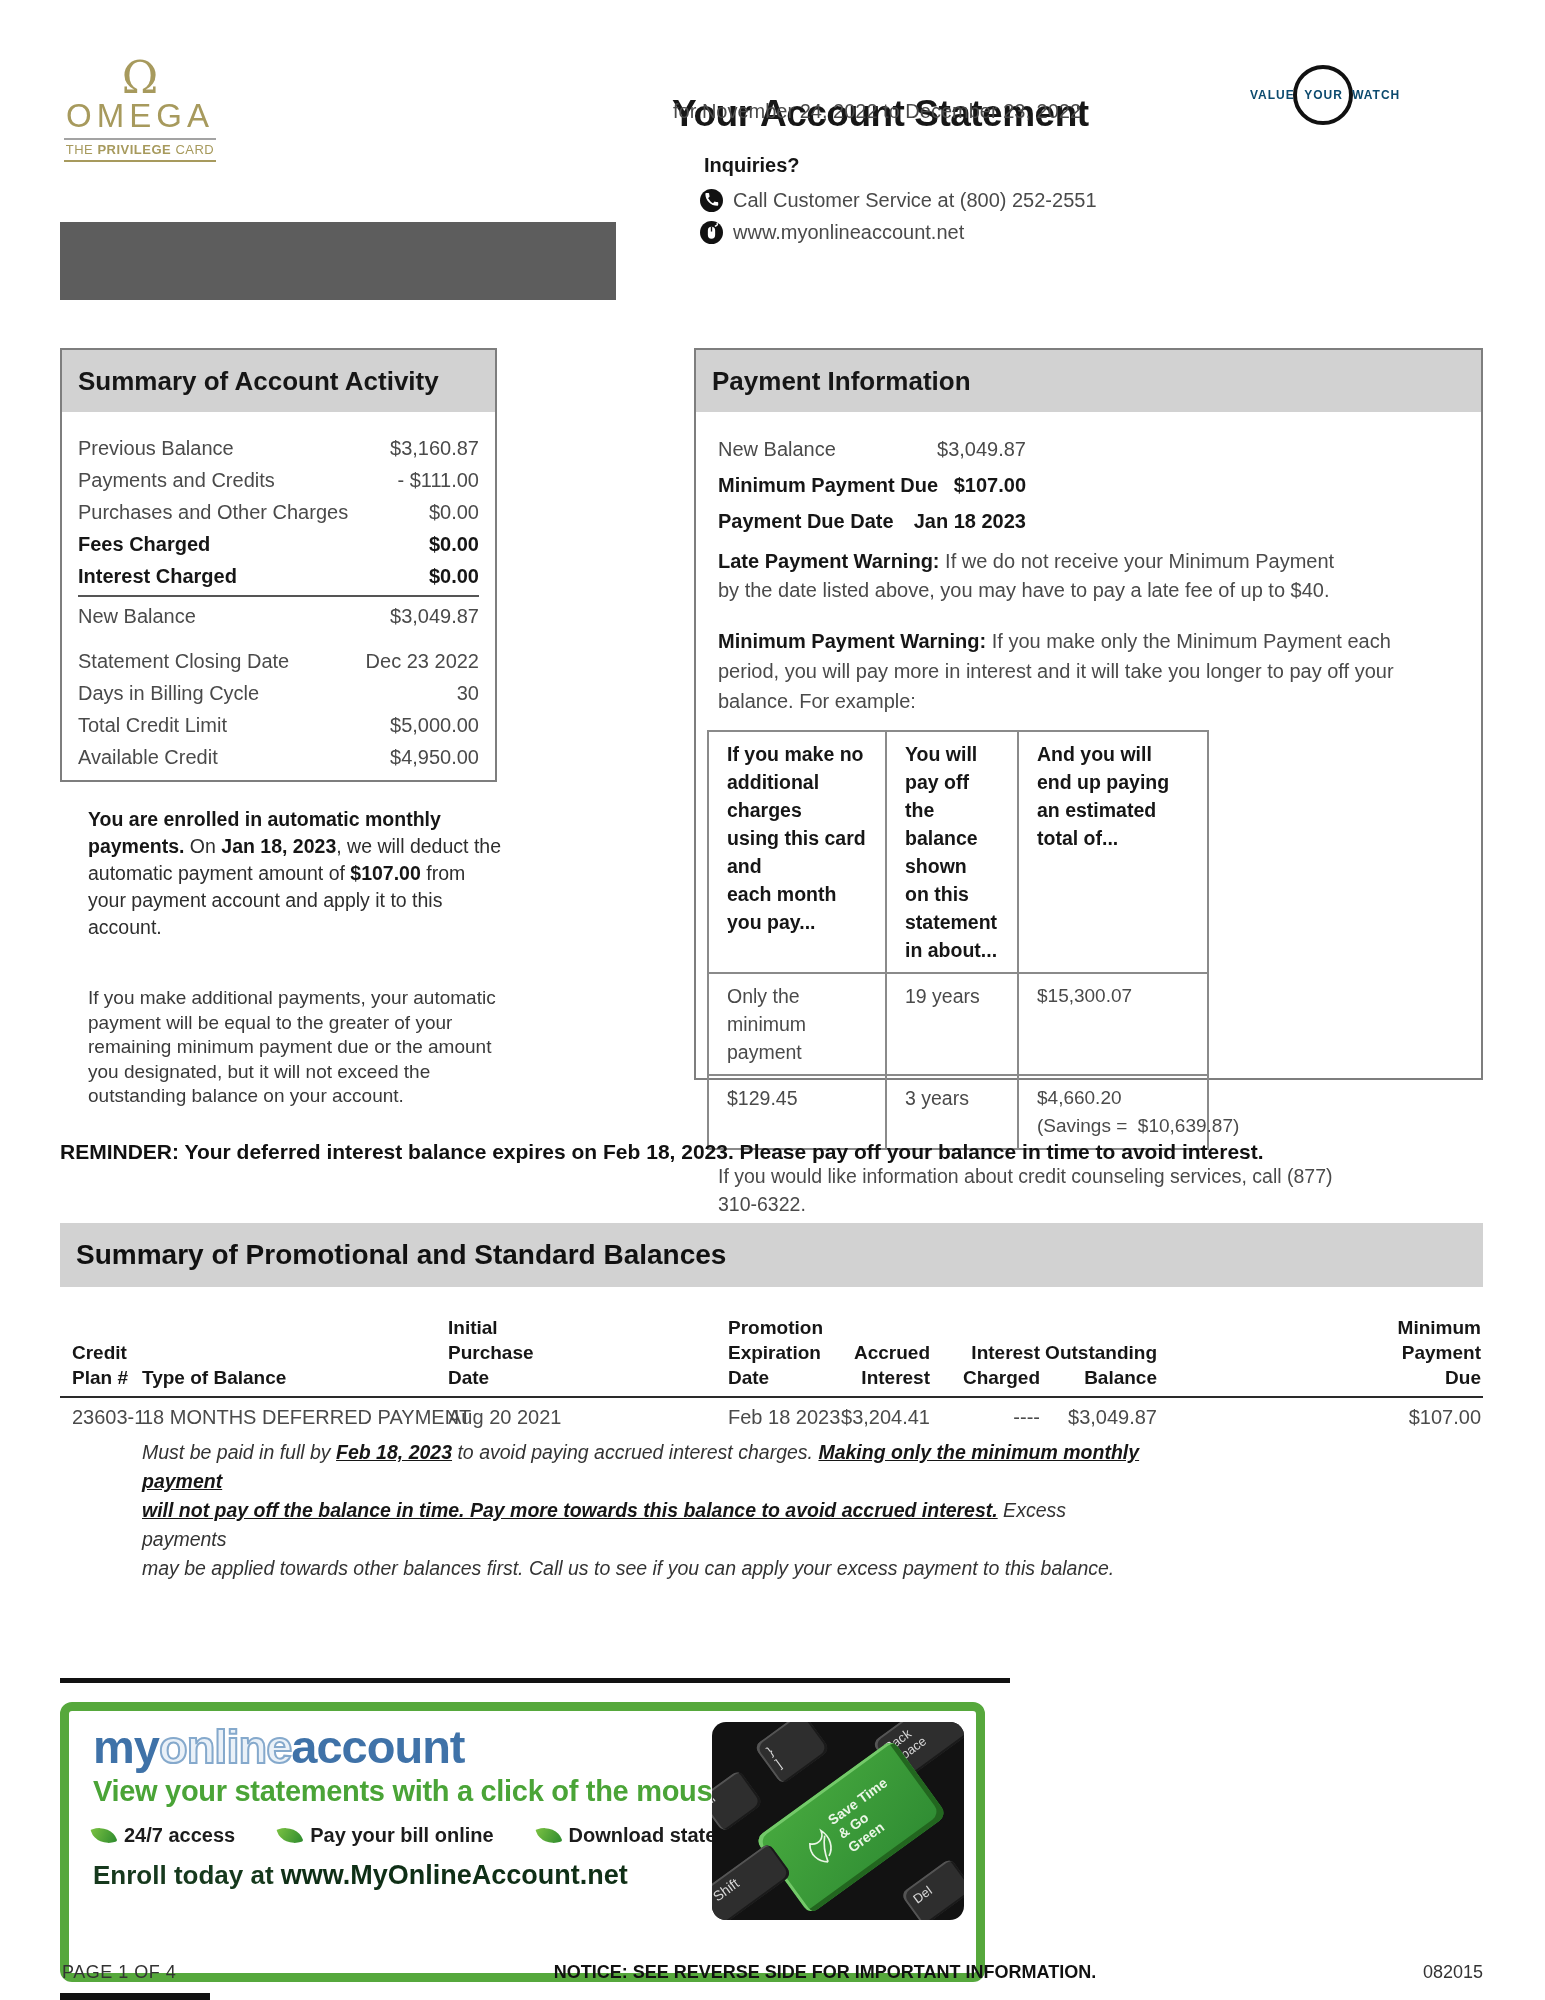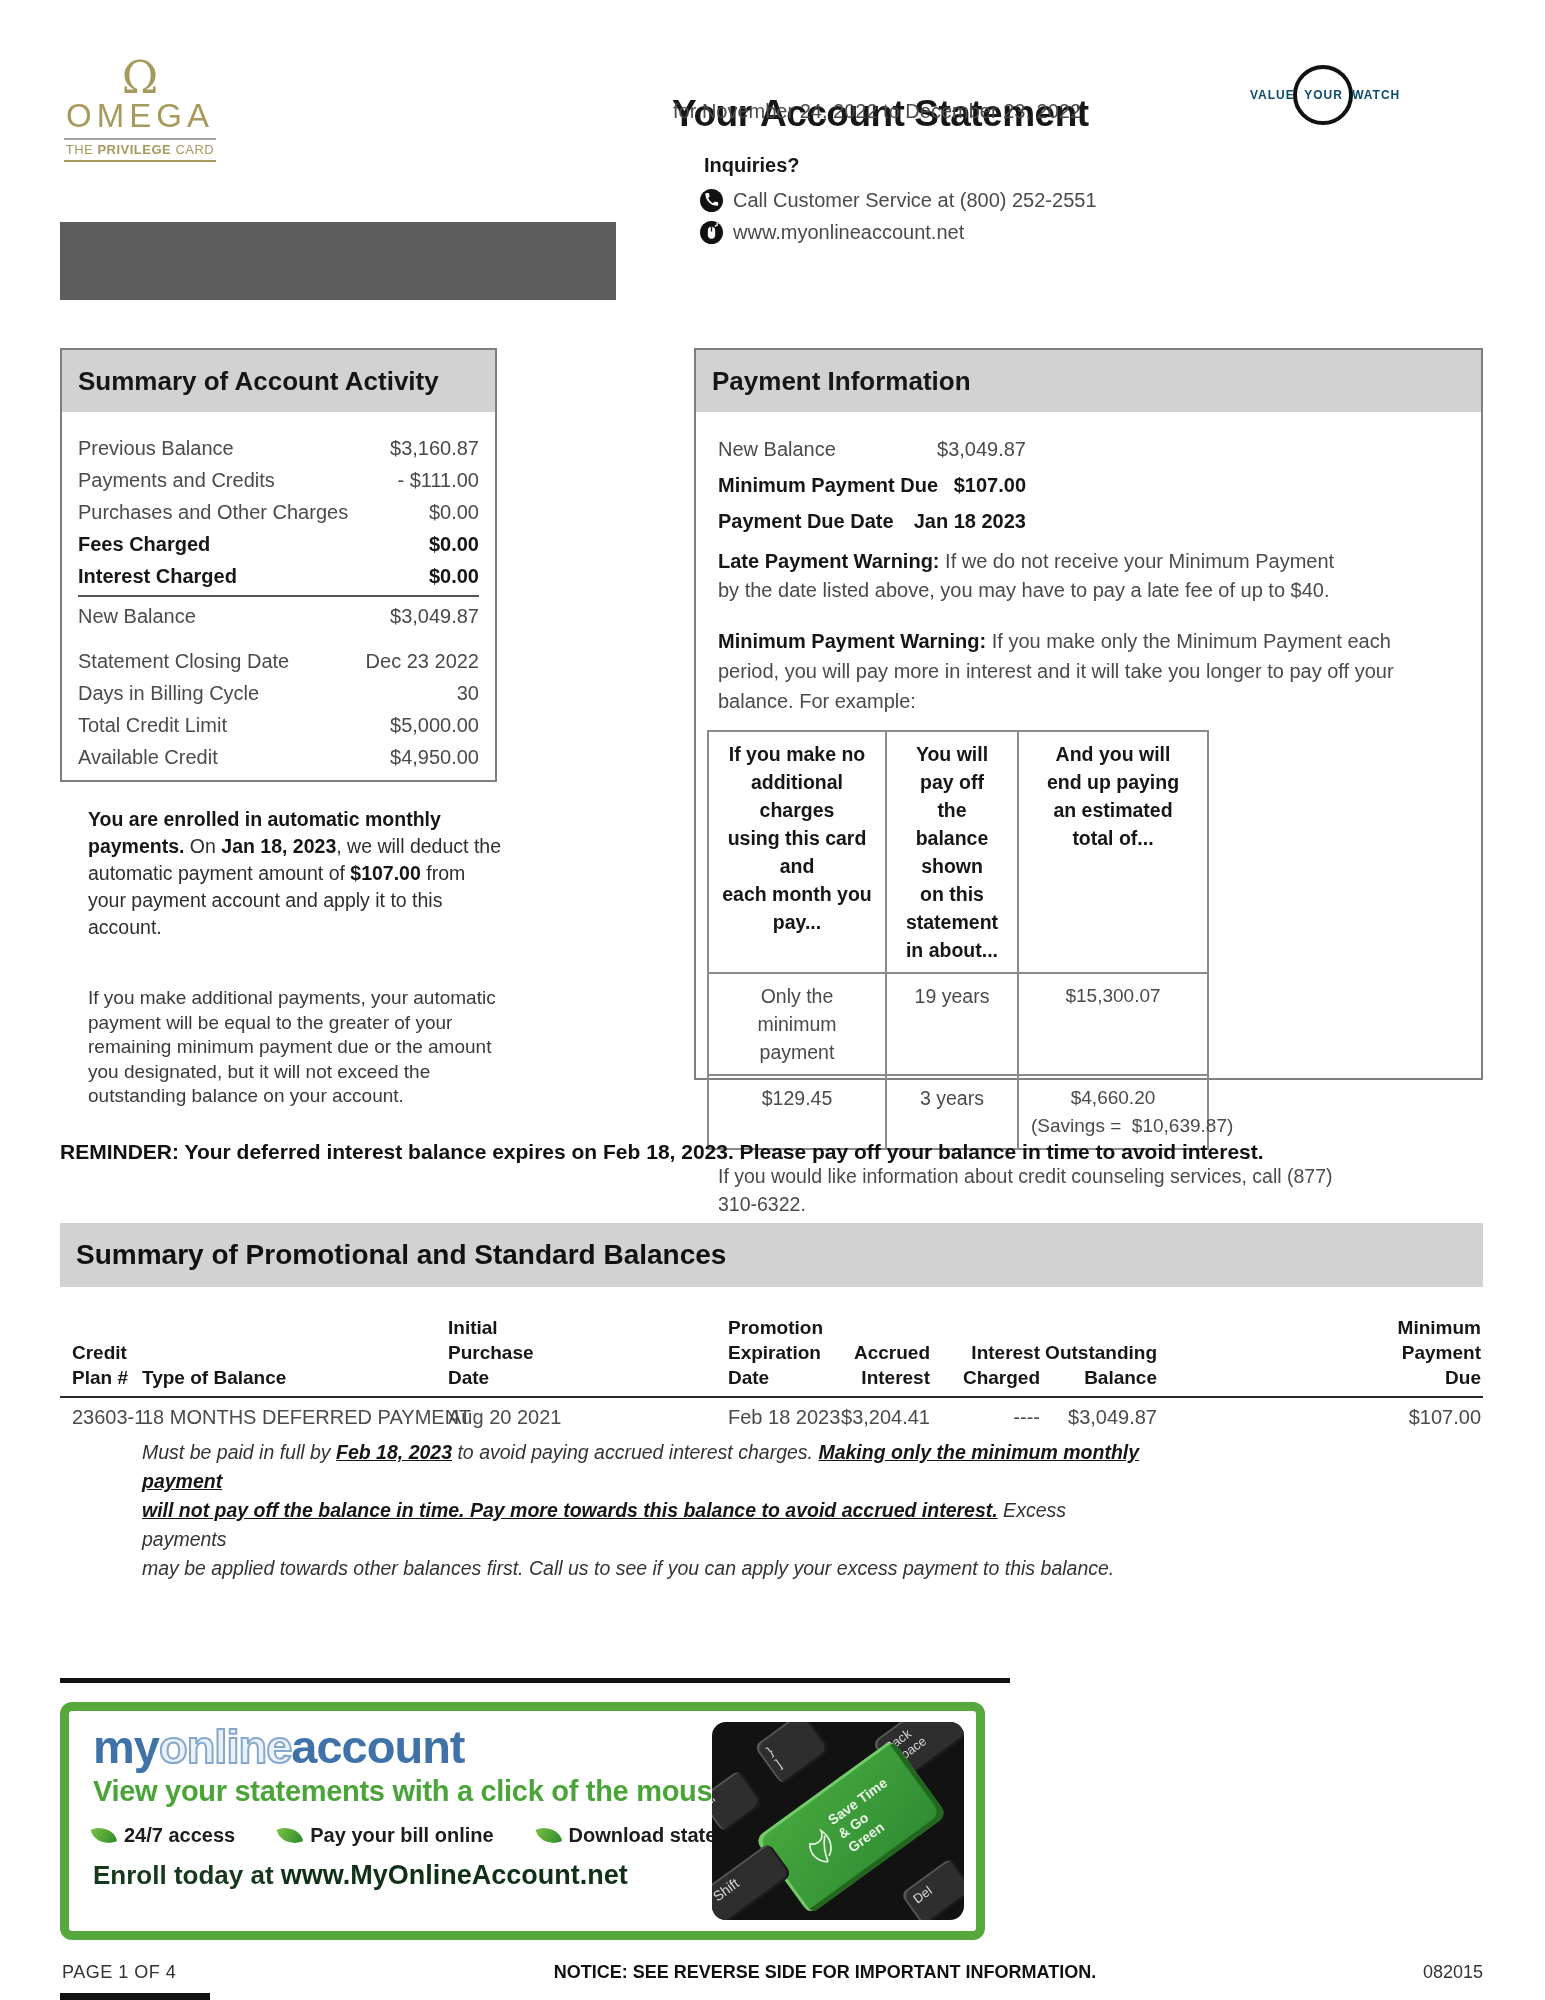--- a/index.html
+++ b/index.html
@@ -45,22 +45,22 @@
             color:#3a3a3a;white-space:pre-line;}
 
   .payment{left:694px;top:348px;width:789px;height:732px;}
   .payment-body{padding:24px 22px 0;}
   .prow{display:flex;justify-content:space-between;width:308px;font-size:20px;line-height:26px;margin-bottom:10px;}
   .prow.bold{font-weight:bold;color:#161616;}
   .pwarn{font-size:20px;line-height:30px;white-space:pre-line;width:745px;}
   .pwarn.first{margin-top:13px;line-height:29px;}
   .pwarn.second{margin-top:21px;}
   .extable{border-collapse:collapse;table-layout:fixed;margin:14px 0 0 -11px;width:500px;}
-  .extable th,.extable td{border:2px solid #8a8a8a;vertical-align:top;text-align:center;
-      white-space:pre-line;padding:8px 12px;font-size:19.5px;line-height:28px;}
+  .extable th,.extable td{border:2px solid #8a8a8a;vertical-align:top;text-align:left;
+      white-space:pre-line;padding:8px 18px;font-size:19.5px;line-height:28px;}
   .extable th{color:#161616;font-weight:bold;}
   .extable td{color:#4a4a4a;}
   .extable .c3{white-space:pre;font-size:19px;}
   .counseling{margin-top:12px;font-size:19.5px;line-height:28px;white-space:pre-line;}
 
   
   .reminder{position:absolute;left:60px;top:1140px;width:1440px;font-size:21px;font-weight:bold;color:#111;}
   .promo-bar{position:absolute;left:60px;top:1223px;width:1423px;height:64px;background:#d2d2d2;
              display:flex;align-items:center;padding-left:16px;box-sizing:border-box;
              font-size:28px;font-weight:bold;color:#111;}
@@ -71,21 +71,21 @@
   .promo-row .cell{position:absolute;top:0;white-space:nowrap;}
   .ra{text-align:right;}
   .c-plan{left:12px;} .c-type{left:82px;} .c-purch{left:388px;} .c-exp{left:668px;}
   .c-accr{right:553px;} .c-chg{right:443px;} .c-out{right:326px;} .c-min{right:2px;}
   .promo-divider{position:absolute;left:60px;top:1396px;width:1423px;height:2px;background:#2a2a2a;}
   .promo-note{position:absolute;left:142px;top:1438px;width:1000px;font-style:italic;
               font-size:19.5px;line-height:29px;color:#333;white-space:pre-line;}
 
   
   .divider-line{position:absolute;left:60px;top:1678px;width:950px;height:5px;background:#111;}
-  .banner{position:absolute;left:60px;top:1702px;width:925px;height:238px;border:9px solid #56a83c;
+  .banner{position:absolute;left:60px;top:1702px;width:925px;height:280px;border:9px solid #56a83c;
           border-radius:12px;background:#fff;box-sizing:border-box;}
   .banner-inner{position:absolute;left:24px;top:10px;}
   .moa-logo{font-size:47px;font-weight:bold;letter-spacing:-1px;line-height:52px;}
   .moa-logo .blue{color:#3f72a8;}
   .moa-logo .outline{color:#eaf1f8;-webkit-text-stroke:2px #85a9cc;}
   .headline{margin-top:2px;font-size:29px;font-weight:bold;color:#4aa437;letter-spacing:-.3px;}
   .bullets{display:flex;gap:44px;margin-top:16px;align-items:center;}
   .bullet{display:flex;align-items:center;gap:9px;font-size:20px;font-weight:bold;color:#1c1c1c;}
   .leaf{width:22px;height:19px;background:linear-gradient(135deg,#7ac142,#2e8b2e);
         border-radius:2% 100% 10% 100%;transform:rotate(-18deg);flex:none;}

